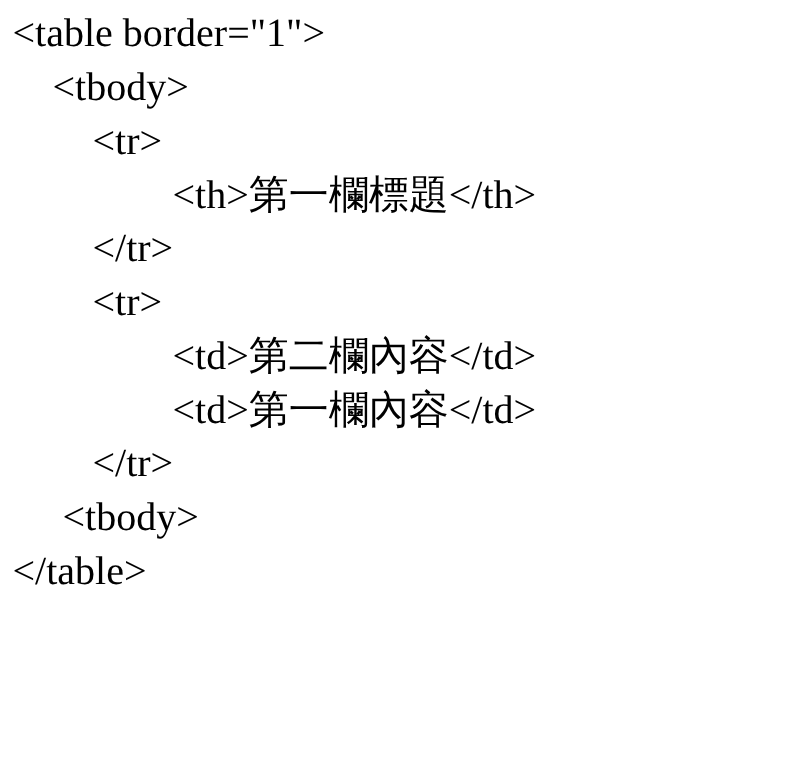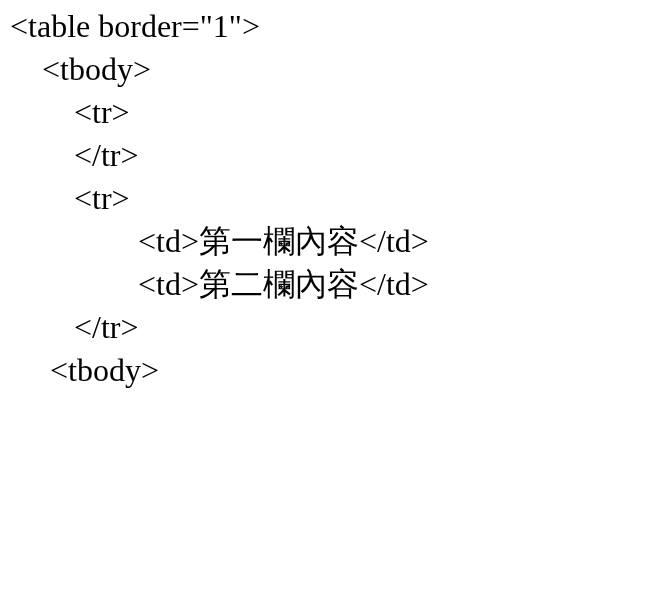--- a/index.html
+++ b/index.html
@@ -27,19 +27,21 @@
     height: 43px;
   }
 </style>
 </head>
 <body>
 
 <div class="code-block">
   <div class="code-line">&lt;table border="1"&gt;</div>
   <div class="code-line">    &lt;tbody&gt;</div>
   <div class="code-line">        &lt;tr&gt;</div>
+  <div class="code-line">                &lt;th&gt;第一欄標題&lt;/th&gt;</div>
   <div class="code-line">        &lt;/tr&gt;</div>
   <div class="code-line">        &lt;tr&gt;</div>
+  <div class="code-line">                &lt;td&gt;第二欄內容&lt;/td&gt;</div>
   <div class="code-line">                &lt;td&gt;第一欄內容&lt;/td&gt;</div>
-  <div class="code-line">                &lt;td&gt;第二欄內容&lt;/td&gt;</div>
   <div class="code-line">        &lt;/tr&gt;</div>
   <div class="code-line">     &lt;tbody&gt;</div>
+  <div class="code-line">&lt;/table&gt;</div>
 </div>
 
 </body></html>

